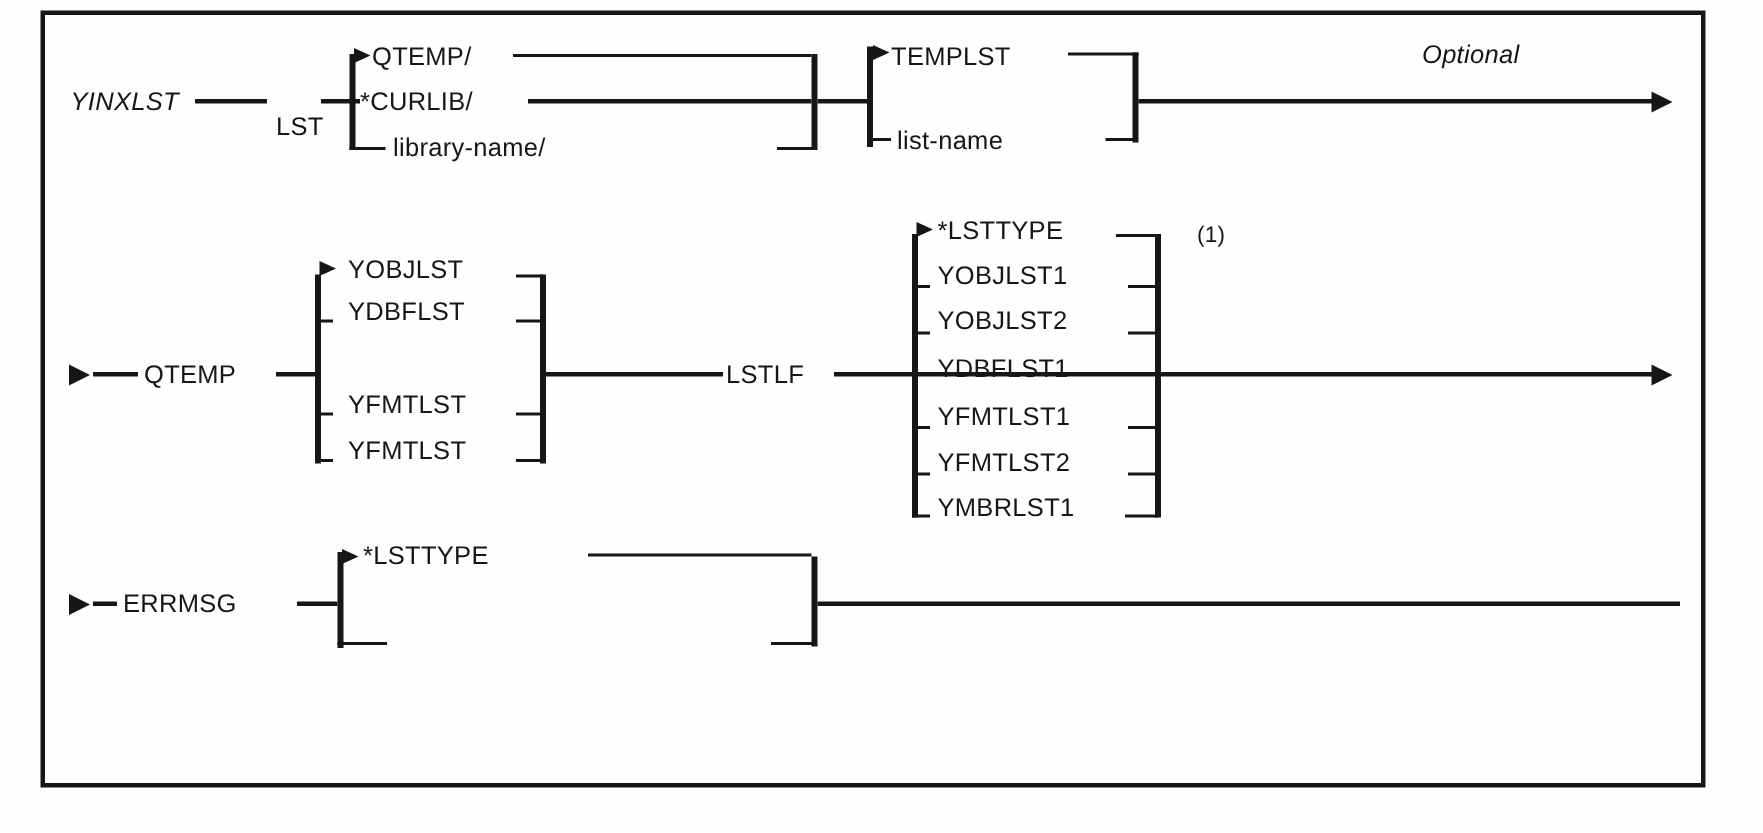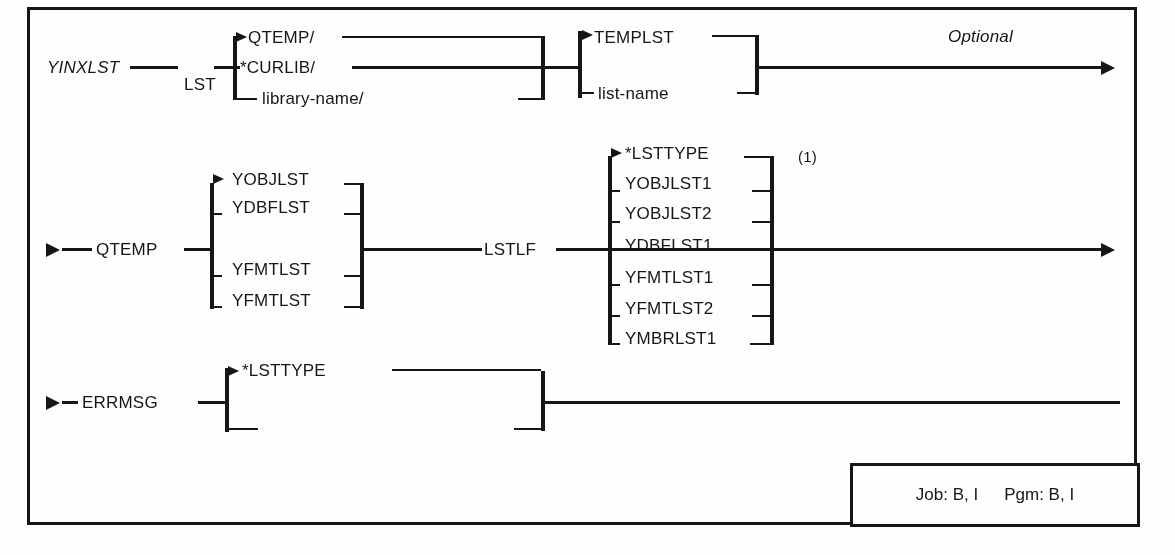--- a/index.html
+++ b/index.html
@@ -121,17 +121,13 @@
   <div class="v" style="left:541px;top:371px;height:60px;"></div>
   <div class="darr" style="left:228px;top:366px;"></div>
   <div class="lbl" style="left:242px;top:361px;">*LSTTYPE</div>
   <div class="h2" style="left:392px;top:369px;width:149px;"></div>
   <div class="h2" style="left:225px;top:428px;width:33px;"></div>
   <div class="h2" style="left:514px;top:428px;width:29px;"></div>
 
   <div class="h" style="left:545px;top:401px;width:575px;"></div>
 
 
-  <div class="jobbox">
-    <span>Job: B, I</span>
-    <span>Pgm: B, I</span>
-  </div>
 </div>
 
 </body></html>

